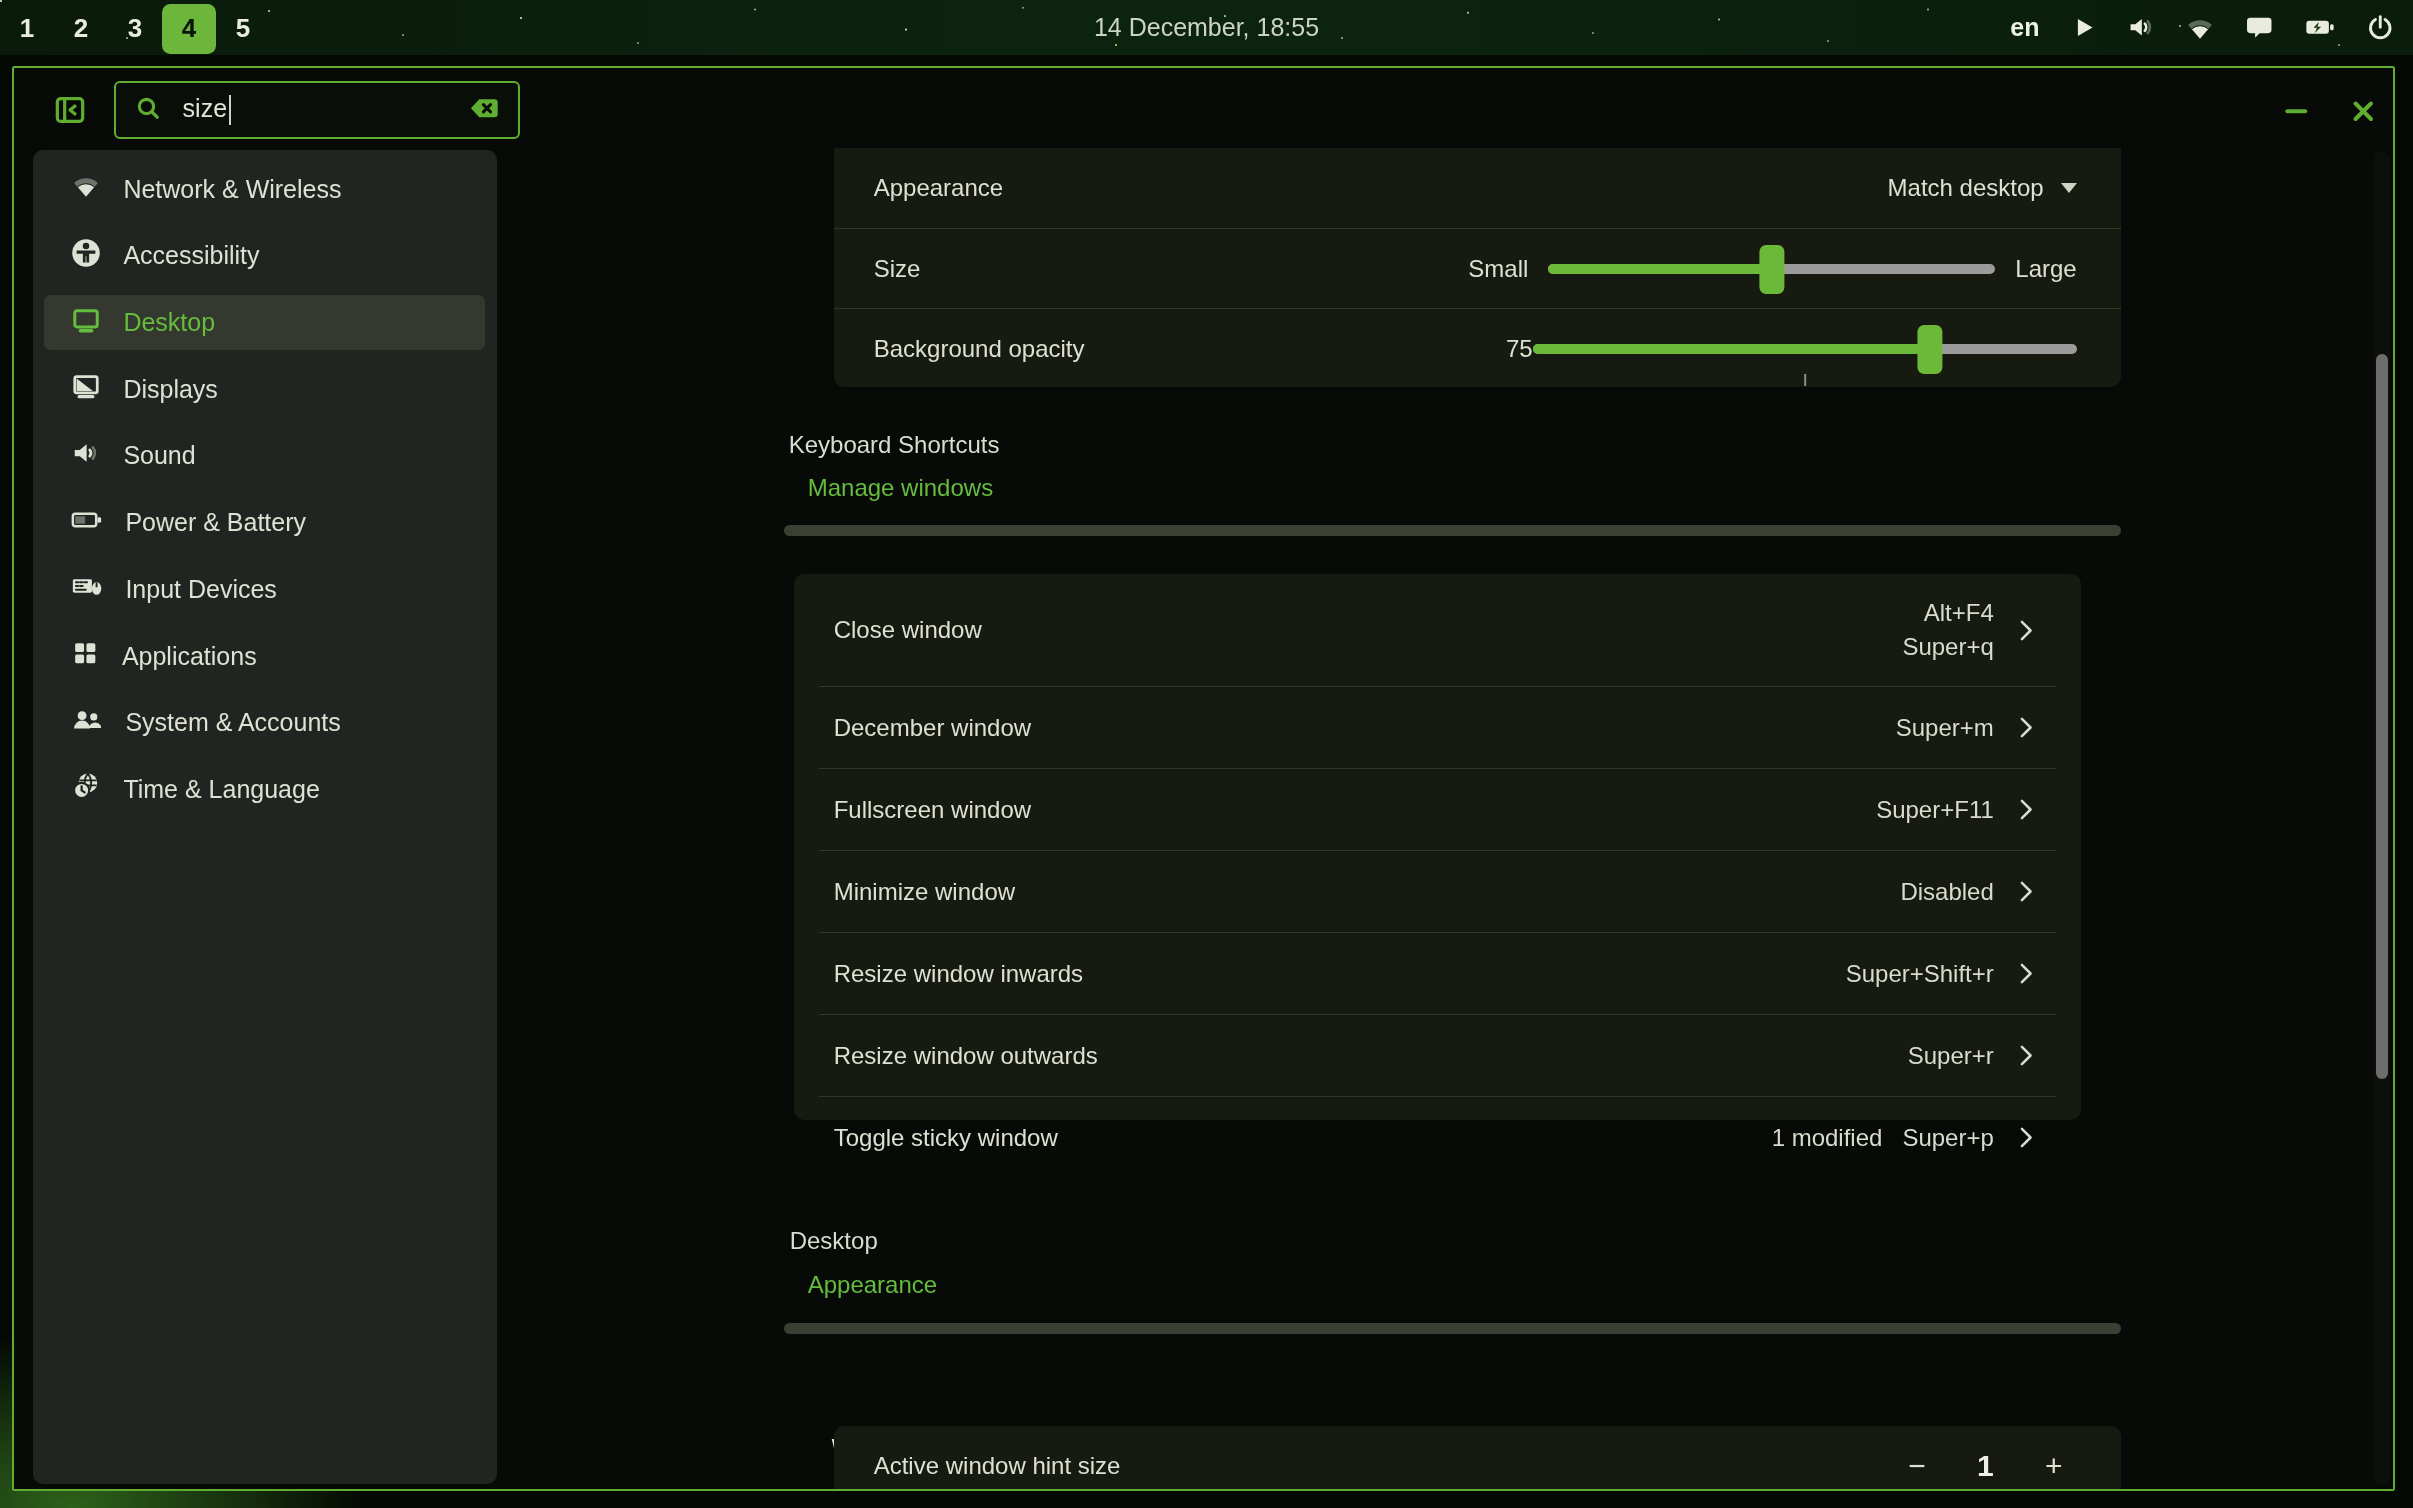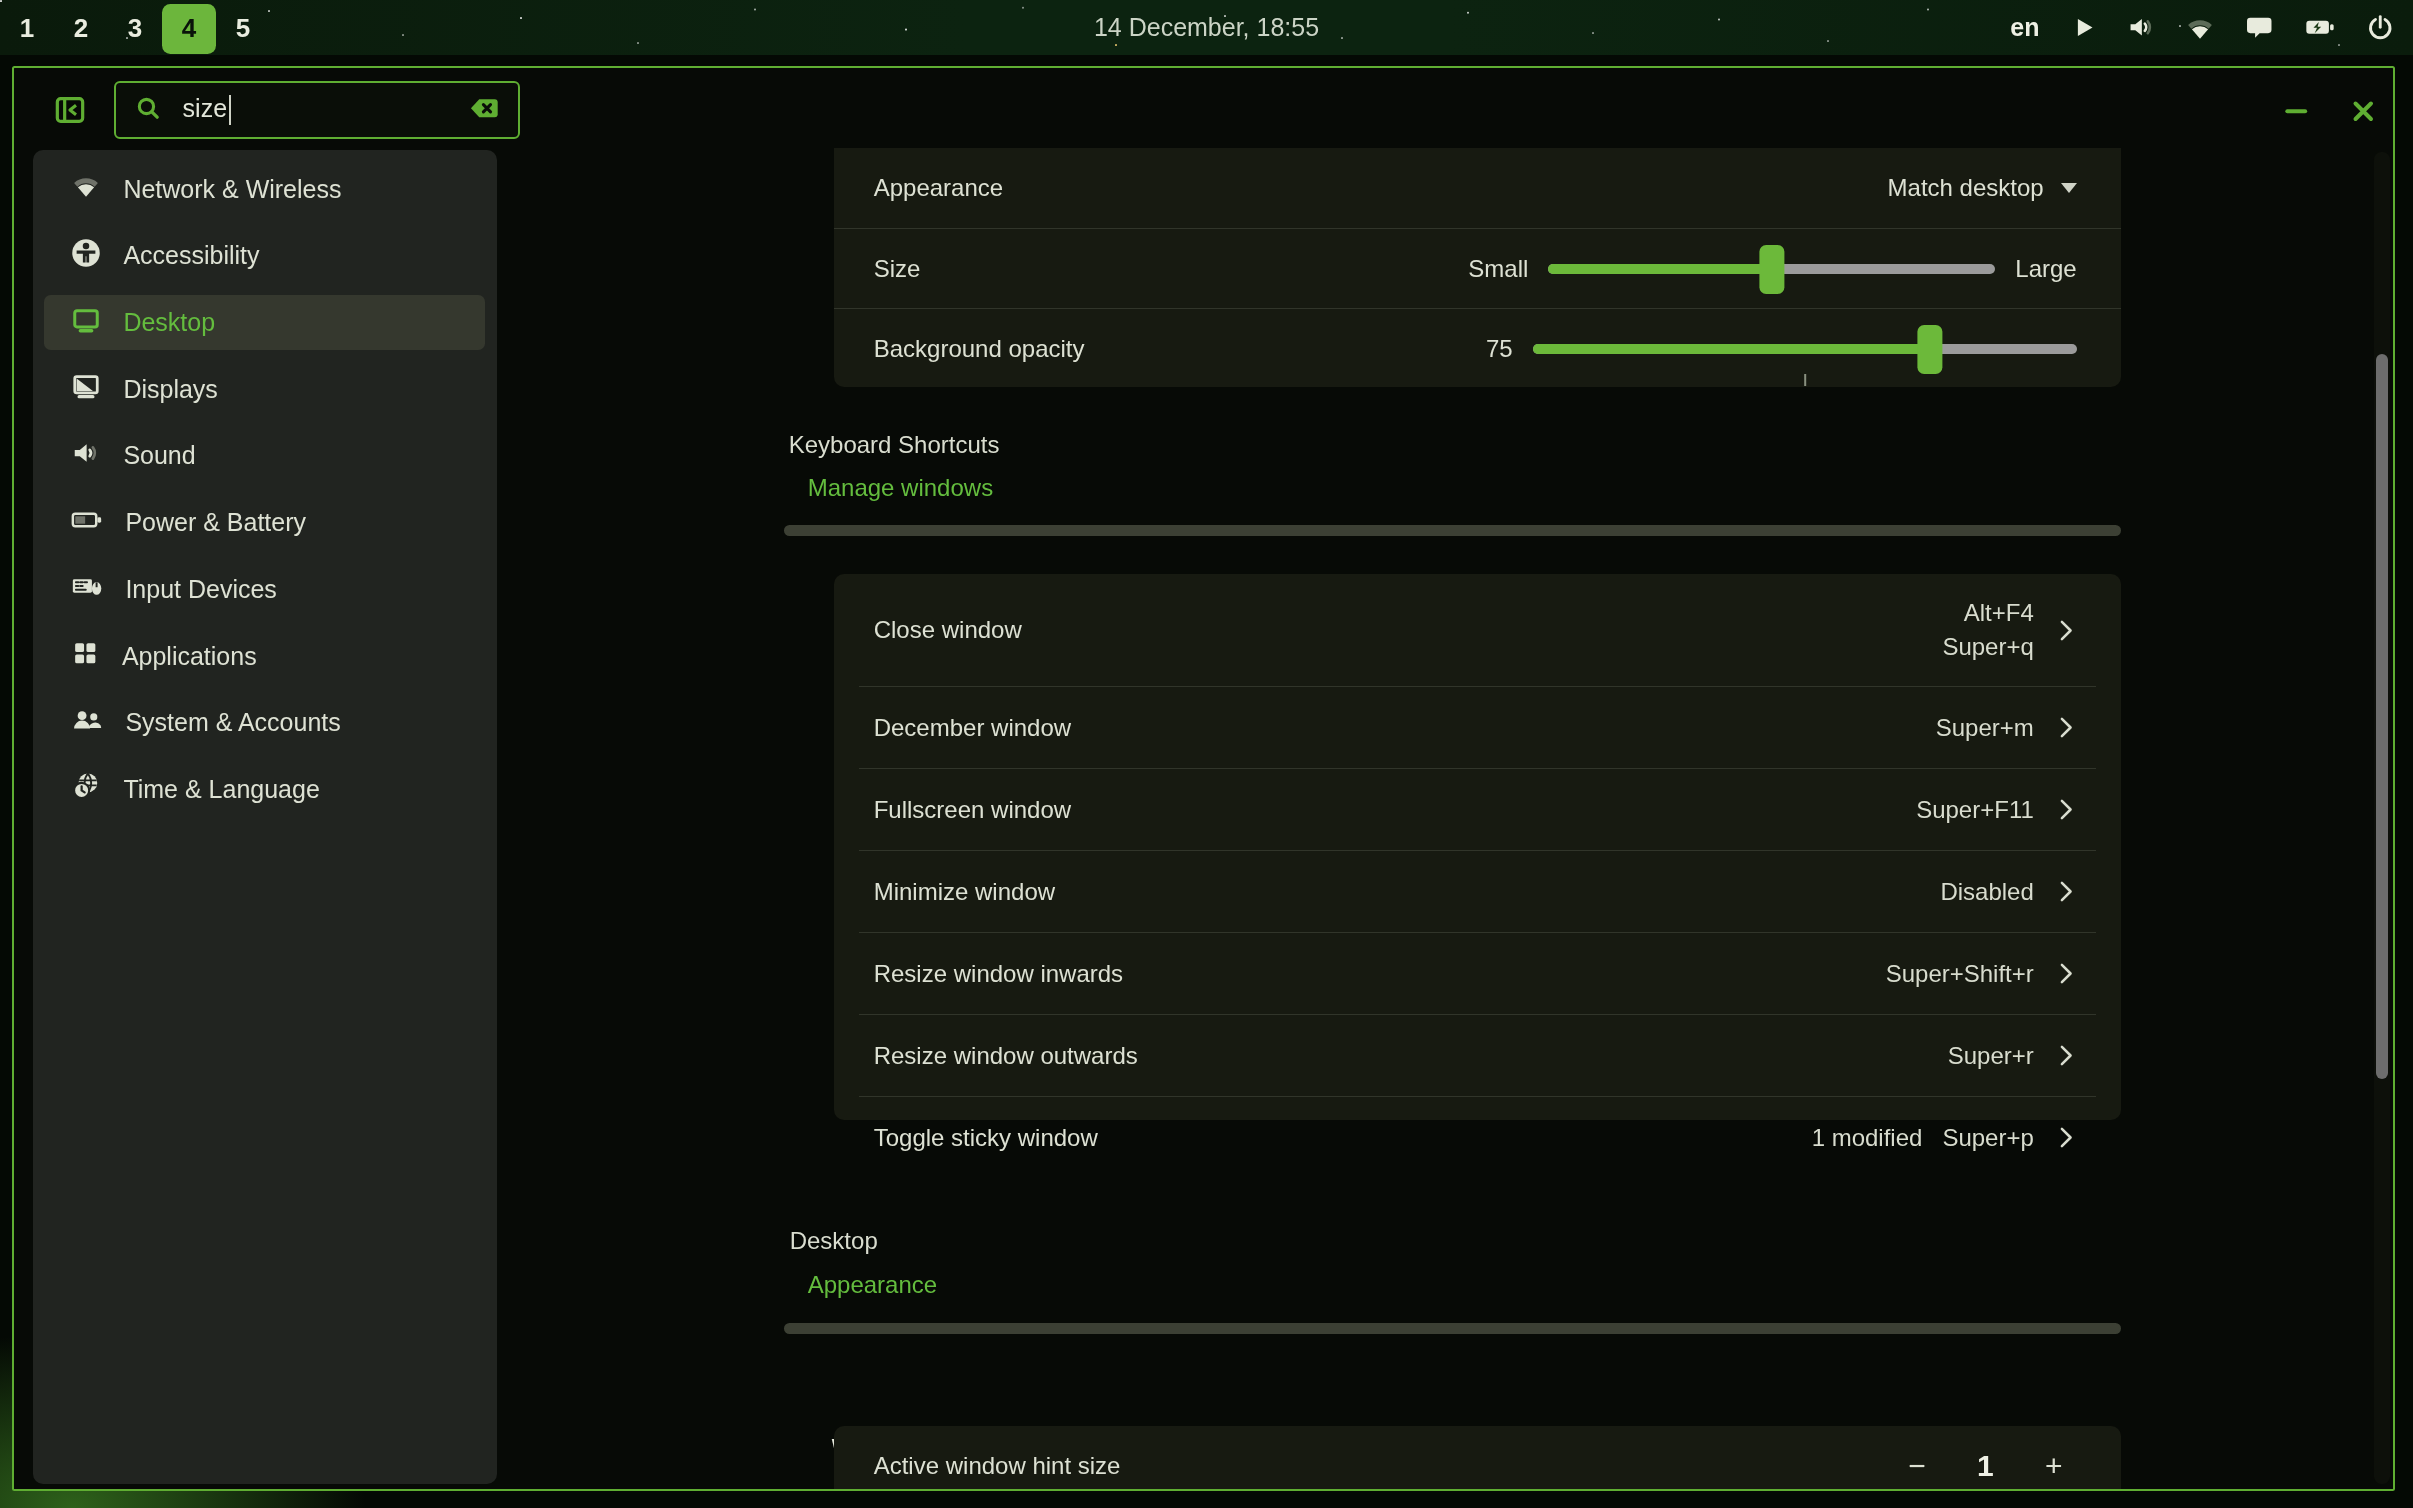--- a/index.html
+++ b/index.html
@@ -86,21 +86,21 @@
   .dd-arrow { width:0; height:0; border-left:8.4px solid transparent; border-right:8.4px solid transparent; border-top:10px solid #cfd3c6; }
   .slider { position:relative; height:49px; display:flex; align-items:center; }
   .track { position:relative; height:10px; background:#9b9b9b; border-radius:5px; width:100%; }
   .fill { position:absolute; left:0; top:0; height:10px; background:#6cb93a; border-radius:5px; }
   .handle { position:absolute; top:-19px; width:25px; height:49px; background:#6cb93a; border-radius:6.7px; transform:translateX(-12.6px); }
   .tick { position:absolute; top:30px; width:2.5px; height:12.6px; background:#89907f; transform:translateX(-0.8px); }
   .slide-lbl { font-size:24px; color:#dde1d3; }
   .sec-header { position:absolute; font-size:24px; color:#d9ddcf; }
   .sec-link { position:absolute; font-size:24px; color:#64bd3e; cursor:default; }
   .divbar { position:absolute; height:11px; border-radius:5.9px; background:#3c4034; left:770px; width:1337px; }
-  .card2 { left:820px; top:506px; width:1287px; height:546px; border-radius:10px; }
+  .card2 { left:780px; top:506px; width:1287px; height:546px; border-radius:10px; }
   .srow { display:flex; align-items:center; justify-content:space-between; height:82px; margin:0 25px; padding:0 18.4px 0 15px; }
   .srow.first { height:112px; }
   .srow + .srow { border-top:1.7px solid #31352a; }
   .srow .lbl { font-size:24px; color:#dde1d3; }
   .srow .vals { display:flex; align-items:center; gap:20px; }
   .binding { font-size:24px; color:#d8dcce; text-align:right; line-height:34px; }
   .chev { display:block; }
   .card3 { left:820px; top:1358px; width:1287px; height:101px; border-radius:10px 10px 0 0; }
   .crow3 { height:79px; display:flex; align-items:center; justify-content:space-between; padding:0 52px 0 40px; }
   .stepper { display:flex; align-items:center; gap:45px; }
@@ -302,21 +302,21 @@
           <span class="track">
             <i class="fill" style="width:50%;"></i>
             <i class="handle" style="left:50%;"></i>
           </span>
         </span>
         <span class="slide-lbl">Large</span>
       </span>
     </div>
     <div class="crow">
       <span class="lbl">Background opacity</span>
-      <span class="rgt" style="gap:20px;">
+      <span class="rgt" style="">
         <span class="slide-lbl">75</span>
         <span class="slider" style="width:544px;">
           <span class="track">
             <i class="fill" style="width:73%;"></i>
             <i class="handle" style="left:73%;"></i>
             <i class="tick" style="left:50%;"></i>
           </span>
         </span>
       </span>
     </div>

